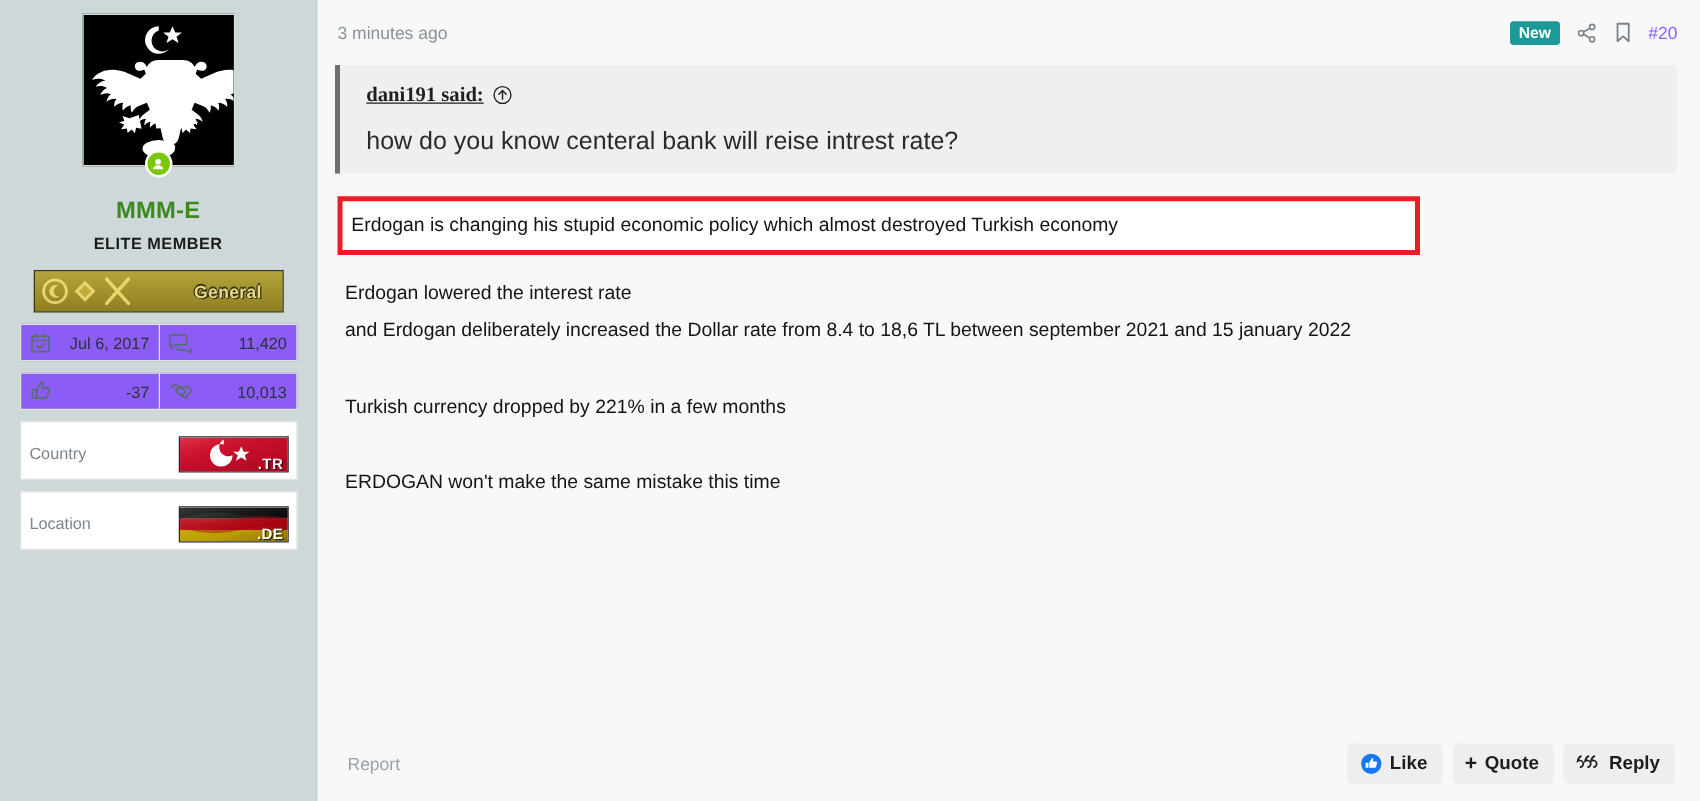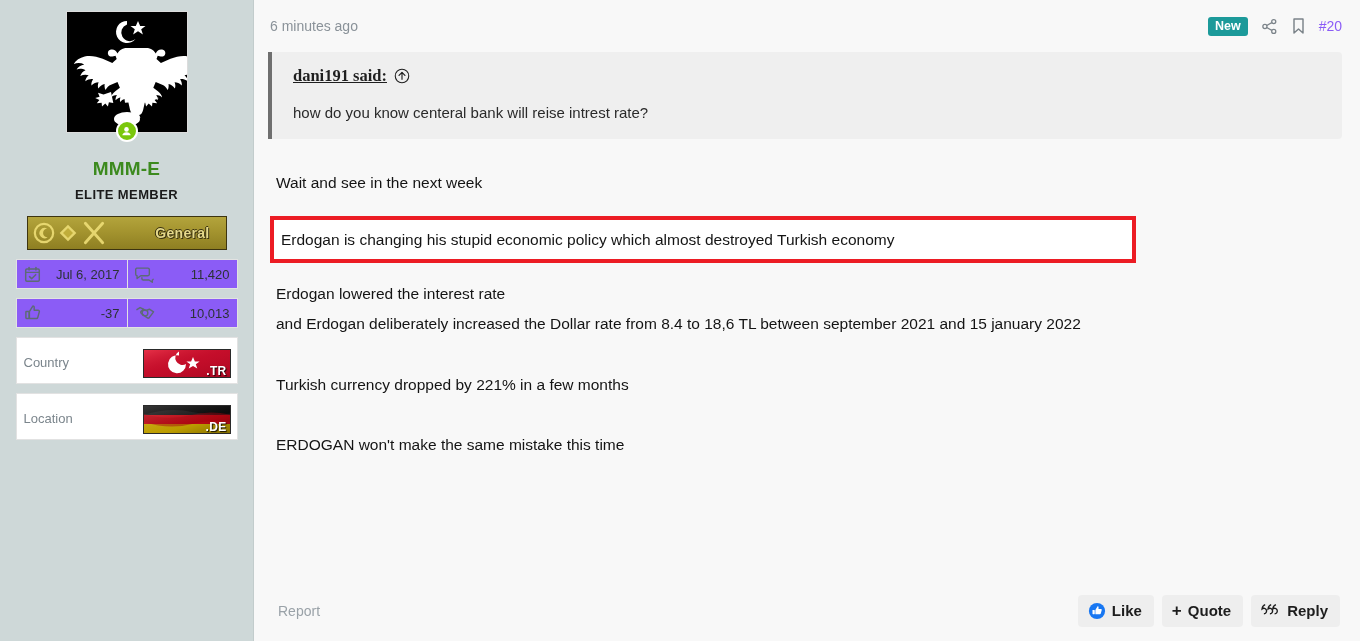--- a/index.html
+++ b/index.html
@@ -232,21 +232,21 @@
     color: #1f1f1f;
     display: flex;
     align-items: center;
     gap: 7px;
   }
   .quote-attrib .qname {
     text-decoration: underline;
   }
   .quote-body {
     margin-top: 17px;
-    font-size: 15px;
+    font-size: 20px;
     color: #2a2a2a;
     line-height: 20px;
   }
 
   .body-text {
     font-size: 15.5px;
     color: #141414;
     line-height: 30px;
   }
   .para-1 { margin-top: 29px; padding-left: 8px; }
@@ -436,21 +436,21 @@
           <span class="tld">.DE</span>
         </span>
       </span>
     </div>
 
   </div>
 
   <div class="main">
 
     <div class="post-head">
-      <span class="timestamp">6 minutes ago</span>
+      <span class="timestamp">3 minutes ago</span>
       <span class="head-right">
         <span class="badge-new">New</span>
         <span class="head-icon">
           <svg width="17" height="17" viewBox="0 0 20 20">
             <circle cx="15" cy="4.2" r="2.4" fill="none" stroke="#7b8389" stroke-width="1.5"></circle>
             <circle cx="15" cy="15.8" r="2.4" fill="none" stroke="#7b8389" stroke-width="1.5"></circle>
             <circle cx="4.6" cy="10" r="2.4" fill="none" stroke="#7b8389" stroke-width="1.5"></circle>
             <line x1="6.8" y1="8.9" x2="12.8" y2="5.4" stroke="#7b8389" stroke-width="1.5"></line>
             <line x1="6.8" y1="11.1" x2="12.8" y2="14.6" stroke="#7b8389" stroke-width="1.5"></line>
           </svg>
@@ -471,21 +471,20 @@
           <svg width="16" height="16" viewBox="0 0 18 18">
             <circle cx="9" cy="9" r="7.6" fill="none" stroke="#1f1f1f" stroke-width="1.2"></circle>
             <line x1="9" y1="13.2" x2="9" y2="5.2" stroke="#1f1f1f" stroke-width="1.3"></line>
             <polyline points="5.7,8.4 9,5 12.3,8.4" fill="none" stroke="#1f1f1f" stroke-width="1.3" stroke-linecap="round" stroke-linejoin="round"></polyline>
           </svg>
         </span>
       </div>
       <div class="quote-body">how do you know centeral bank will reise intrest rate?</div>
     </div>
 
-    <div class="body-text para-1">Wait and see in the next week</div>
 
     <div class="highlight-box">
       <span class="body-text" style="line-height:21px;">Erdogan is changing his stupid economic policy which almost destroyed Turkish economy</span>
     </div>
 
     <div class="body-text para-2">
       <div>Erdogan lowered the interest rate</div>
       <div>and Erdogan deliberately increased the Dollar rate from 8.4 to 18,6 TL between september 2021 and 15 january 2022</div>
     </div>
 

